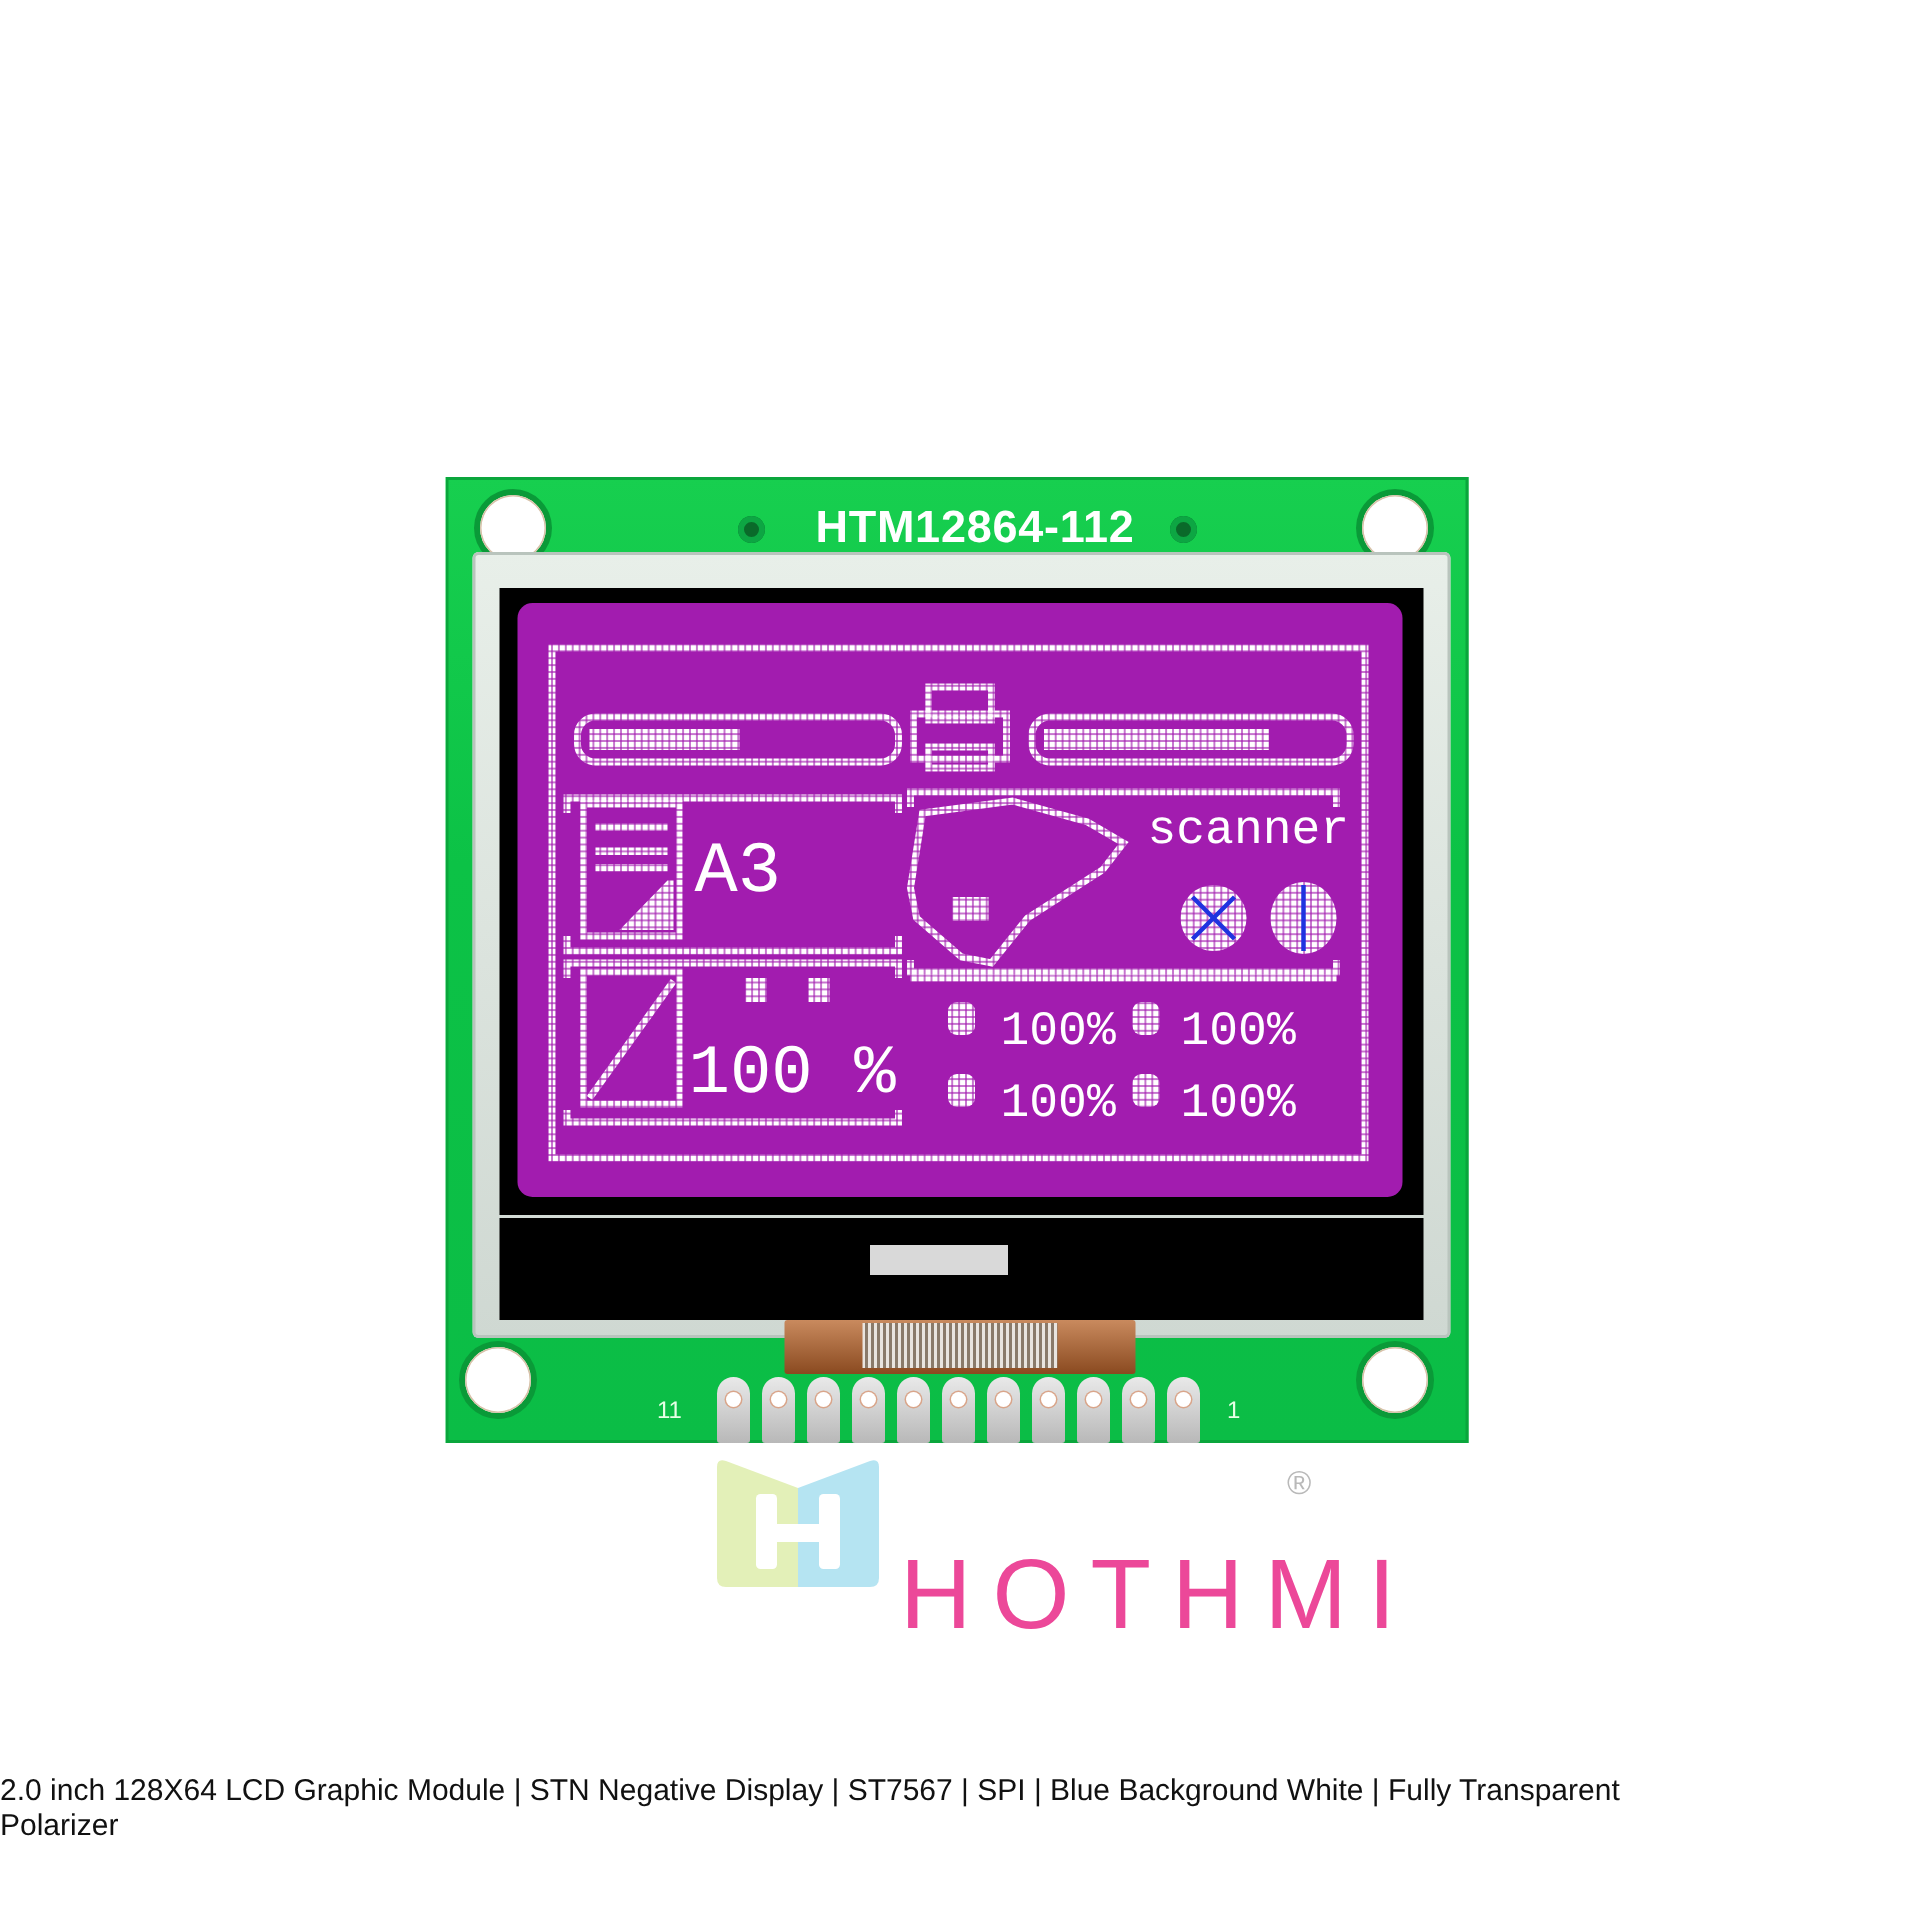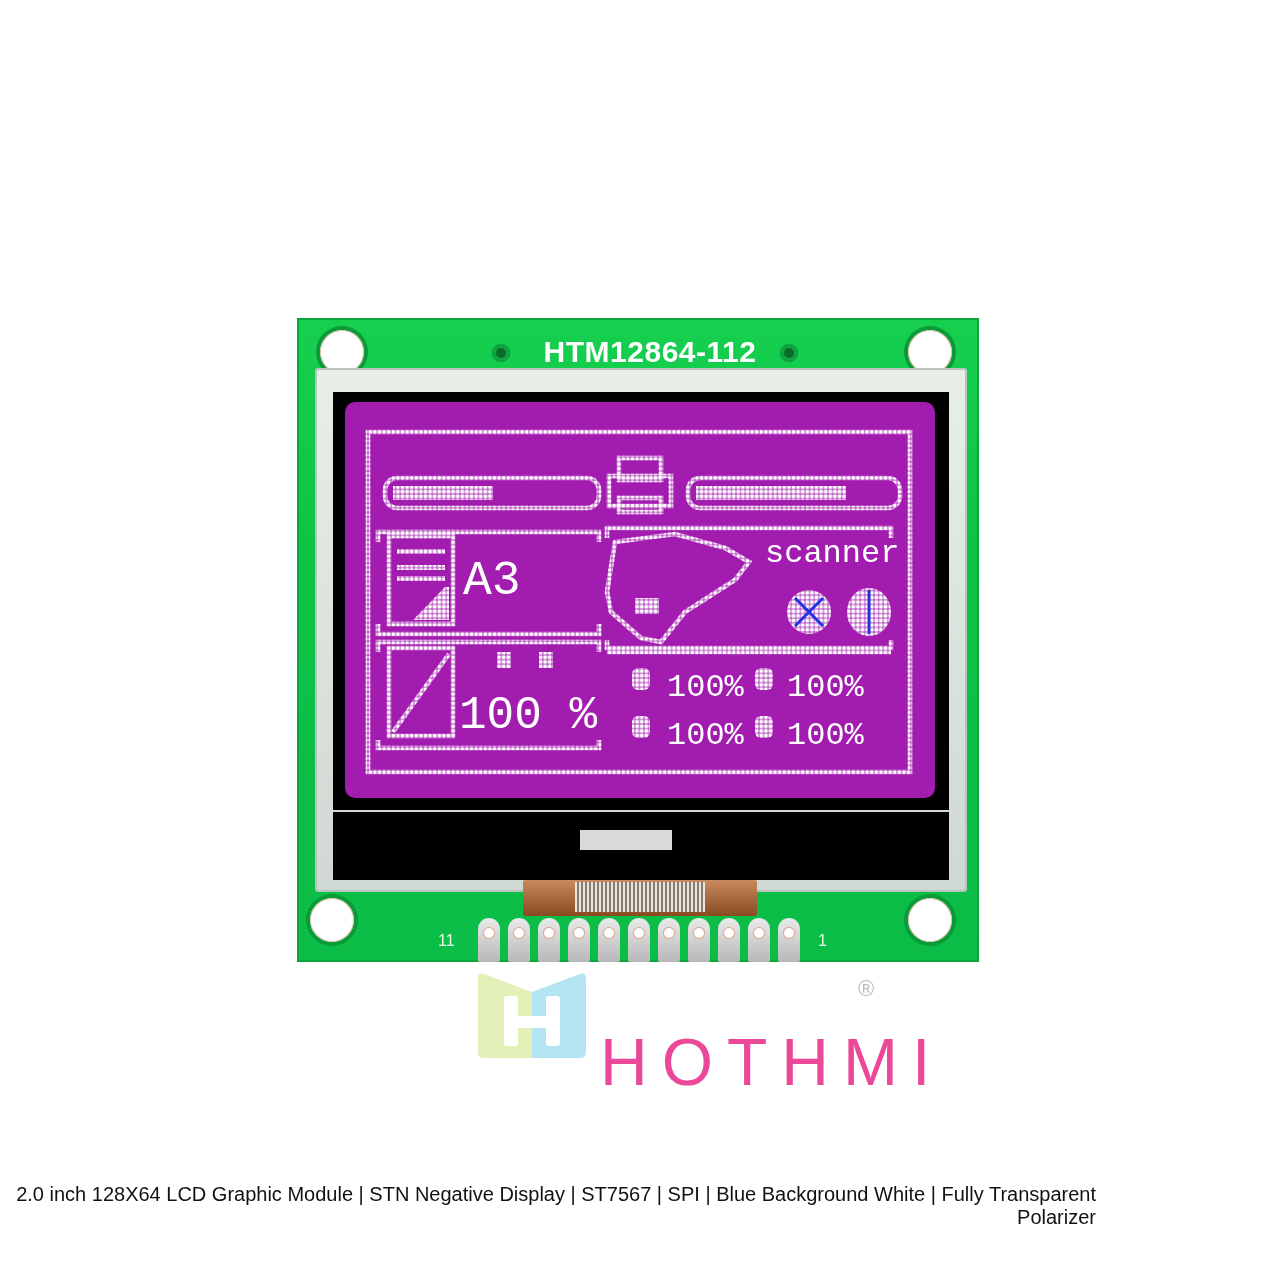--- a/index.html
+++ b/index.html
@@ -25,21 +25,21 @@
   #fpc-coil { left:575px; top:882px; width:130px; height:30px; background:repeating-linear-gradient(90deg,#e9e4df 0 2px,#8a7a6a 2px 4px); }
   
   .pin { width:22px; height:44px; background:linear-gradient(180deg,#e9e9e9,#b8b8b8); border-radius:11px 11px 2px 2px; }
   .pin .pin-hole { position:absolute; left:6px; top:10px; width:10px; height:10px; border-radius:50%; background:#fff; box-shadow:0 0 0 1px #d9a58a; }
   .pin-label { color:#e6ffe6; font-size:16px; }
   
   #logo-mark { left:476px; top:972px; width:112px; height:88px; }
   #logo-text { left:600px; top:1029px; font-size:66px; color:#ec4899; letter-spacing:14px; font-weight:normal; line-height:66px; }
   #logo-reg { left:858px; top:976px; font-size:22px; color:#b9b9b9; }
   
-  #caption { left:0; top:1183px; width:1096px; text-align:right; font-size:20px; color:#111; }
+  #caption { left:0; top:1183px; width:1096px; text-align:left; font-size:20px; color:#111; }
 </style>
 </head>
 <body>
 
 <div id="pcb" class="abs"></div>
 <div class="abs hole" style="left:320px;top:330px;"></div>
 <div class="abs hole" style="left:908px;top:330px;"></div>
 <div class="abs hole" style="left:310px;top:898px;"></div>
 <div class="abs hole" style="left:908px;top:898px;"></div>
 <div class="abs fid" style="left:492px;top:344px;"></div>

